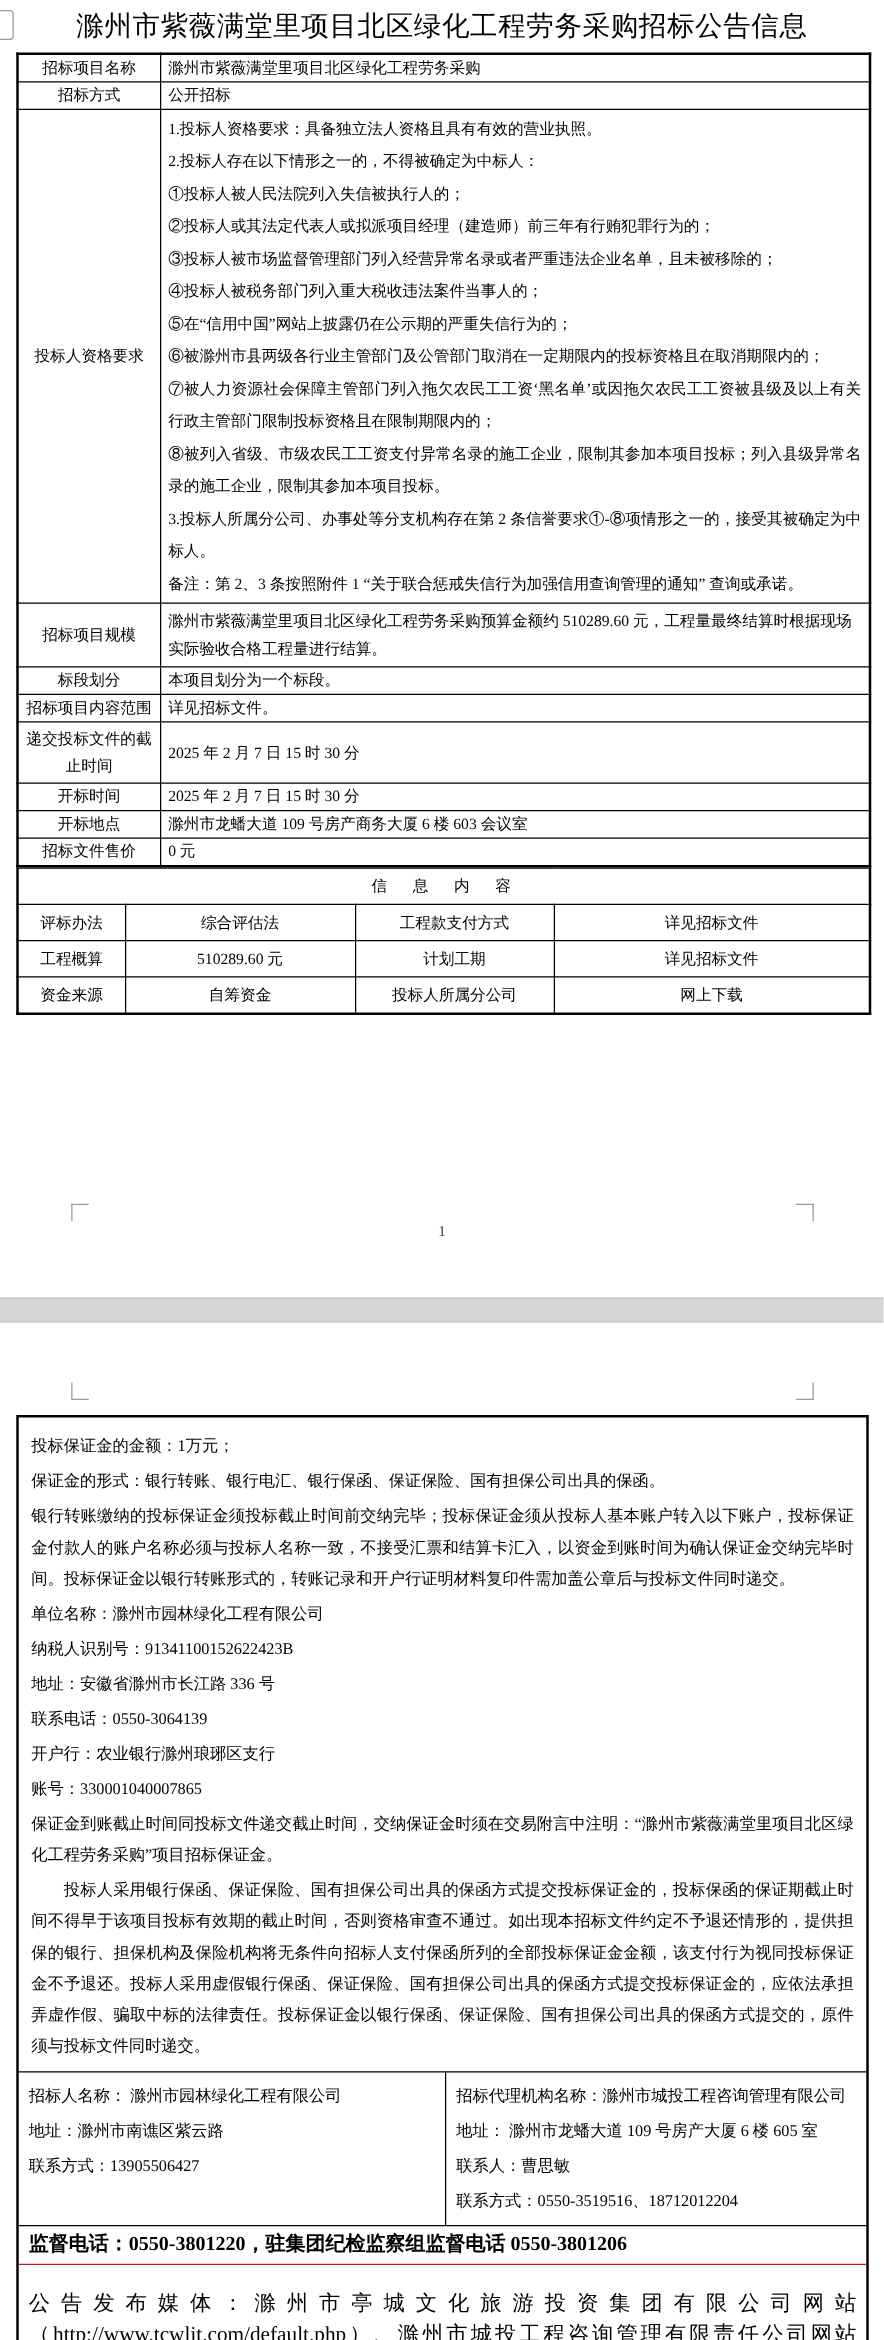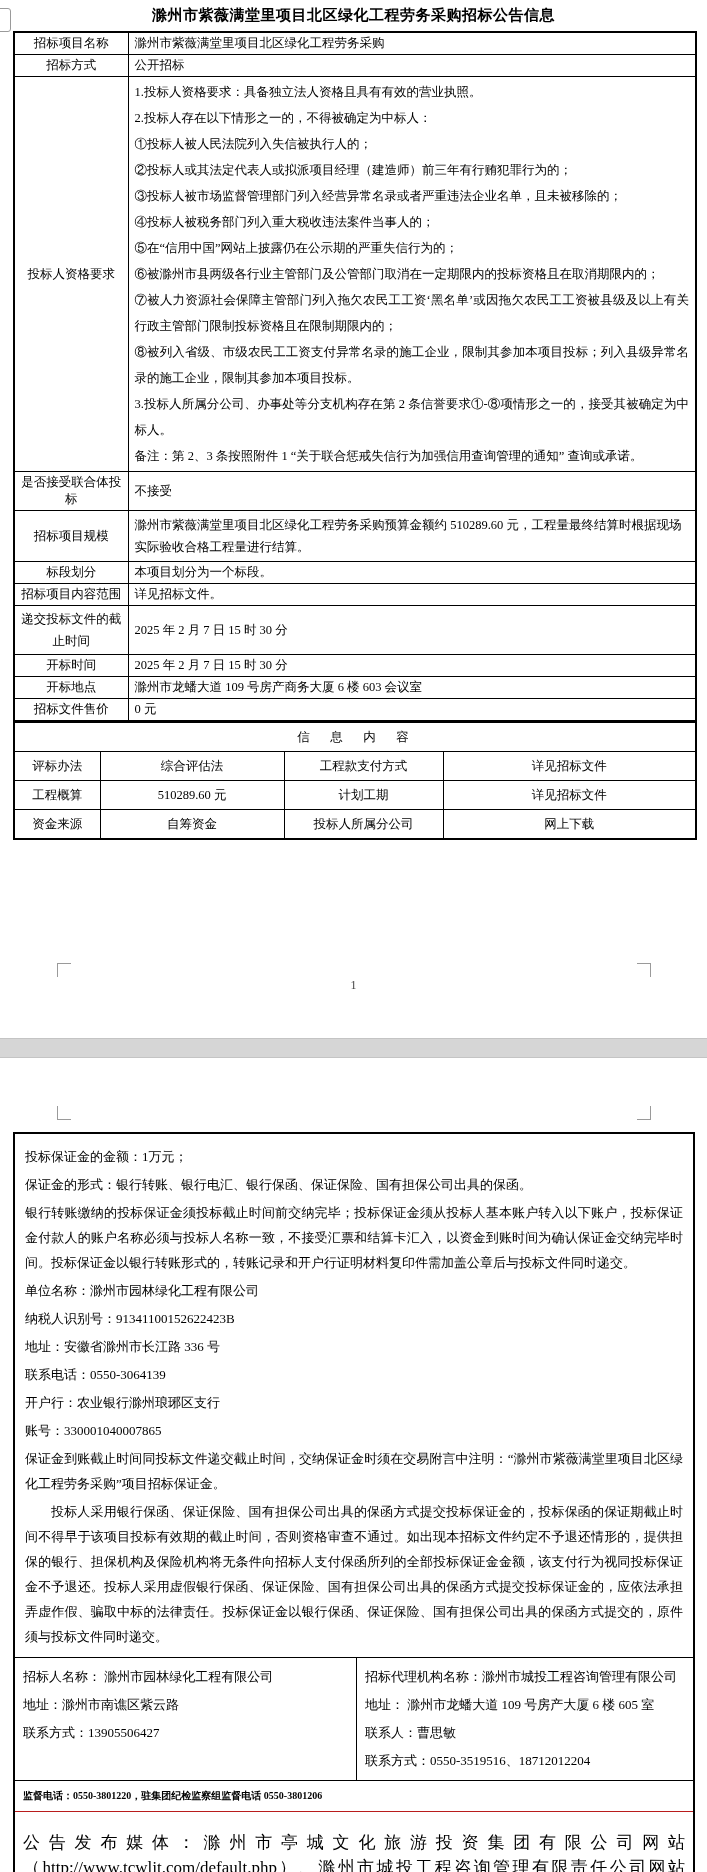--- a/index.html
+++ b/index.html
@@ -1,20 +1,20 @@
 <!DOCTYPE html>
 <html><head>
 <meta charset="utf-8">
 <style>
   html,body{margin:0;padding:0;background:#ffffff;}
   .canvas{position:relative;width:707px;height:1872px;background:#ffffff;overflow:hidden;
           font-family:"Liberation Serif","DejaVu Serif",serif;color:#000;}
   
   .page1{position:absolute;top:0;left:0;width:707px;}
-  .doc-title{margin:6px 0 6px 0;text-align:center;font-size:15px;font-weight:700;letter-spacing:.5px;}
+  .doc-title{margin:6px 0 6px 0;text-align:center;font-size:22px;font-weight:400;letter-spacing:.5px;}
   .corner-box{position:absolute;top:8px;left:-7px;width:16px;height:22px;border:1px solid #9a9a9a;border-radius:3px;background:#fff;}
   table.t1,table.t2{border-collapse:collapse;margin-left:13px;width:682px;table-layout:fixed;padding-left:36px;}
   table.t1 td,table.t2 td{border:1px solid #000;font-size:12.5px;padding:2px 6px;vertical-align:middle;}
   table.t1{border:2px solid #000;}
   table.t2{border:2px solid #000;border-top:none;margin-top:0;}
   td.lbl{text-align:center;padding:2px 2px;}
   td.val{text-align:left;}
   td.bold{font-weight:400;}
   .qual div{line-height:26px;text-align:justify;}
   td.qual-cell{padding:4px 8px;}
@@ -35,21 +35,21 @@
            border-top:1px solid #c4c4c4;border-bottom:1px solid #c4c4c4;box-sizing:border-box;}
   
   .page2-box{position:absolute;top:1132px;left:13px;width:682px;border:2px solid #000;box-sizing:border-box;background:#fff;}
   .deposit{padding:7px 10px 5px 10px;font-size:13px;}
   .deposit div{line-height:25px;margin:3px 0;text-align:justify;}
   .deposit .indent{text-indent:2em;}
   .contacts{display:grid;grid-template-columns:342px 1fr;border-top:1px solid #000;font-size:13px;}
   .contacts .col{padding:5px 8px;}
   .contacts .col-l{border-right:1px solid #000;}
   .contacts div.line{line-height:28px;}
-  .sup-row{border-top:1px solid #000;font-size:10px;font-weight:700;padding:4px 8px;line-height:22px;}
+  .sup-row{border-top:1px solid #000;font-size:16px;font-weight:700;padding:4px 8px;line-height:22px;}
   .media-row{border-top:1px solid #b91c1c;font-size:17px;padding:18px 8px;line-height:25px;text-align:justify;}
 </style>
 </head>
 <body>
 
 <div class="canvas">
 
   <div class="page1">
     <div class="corner-box"></div>
     <div class="doc-title">滁州市紫薇满堂里项目北区绿化工程劳务采购招标公告信息</div>
@@ -79,24 +79,20 @@
             <div>③投标人被市场监督管理部门列入经营异常名录或者严重违法企业名单，且未被移除的；</div>
             <div>④投标人被税务部门列入重大税收违法案件当事人的；</div>
             <div>⑤在“信用中国”网站上披露仍在公示期的严重失信行为的；</div>
             <div>⑥被滁州市县两级各行业主管部门及公管部门取消在一定期限内的投标资格且在取消期限内的；</div>
             <div>⑦被人力资源社会保障主管部门列入拖欠农民工工资‘黑名单’或因拖欠农民工工资被县级及以上有关行政主管部门限制投标资格且在限制期限内的；</div>
             <div>⑧被列入省级、市级农民工工资支付异常名录的施工企业，限制其参加本项目投标；列入县级异常名录的施工企业，限制其参加本项目投标。</div>
             <div>3.投标人所属分公司、办事处等分支机构存在第 2 条信誉要求①-⑧项情形之一的，接受其被确定为中标人。</div>
             <div>备注：第 2、3 条按照附件 1 “关于联合惩戒失信行为加强信用查询管理的通知” 查询或承诺。</div>
           </div>
         </td>
-      </tr>
-      <tr>
-        <td class="lbl">是否接受联合体投标</td>
-        <td class="val">不接受</td>
       </tr>
       <tr class="row-scale">
         <td class="lbl">招标项目规模</td>
         <td class="val two-line">滁州市紫薇满堂里项目北区绿化工程劳务采购预算金额约 510289.60 元，工程量最终结算时根据现场实际验收合格工程量进行结算。</td>
       </tr>
       <tr>
         <td class="lbl">标段划分</td>
         <td class="val">本项目划分为一个标段。</td>
       </tr>
       <tr>

